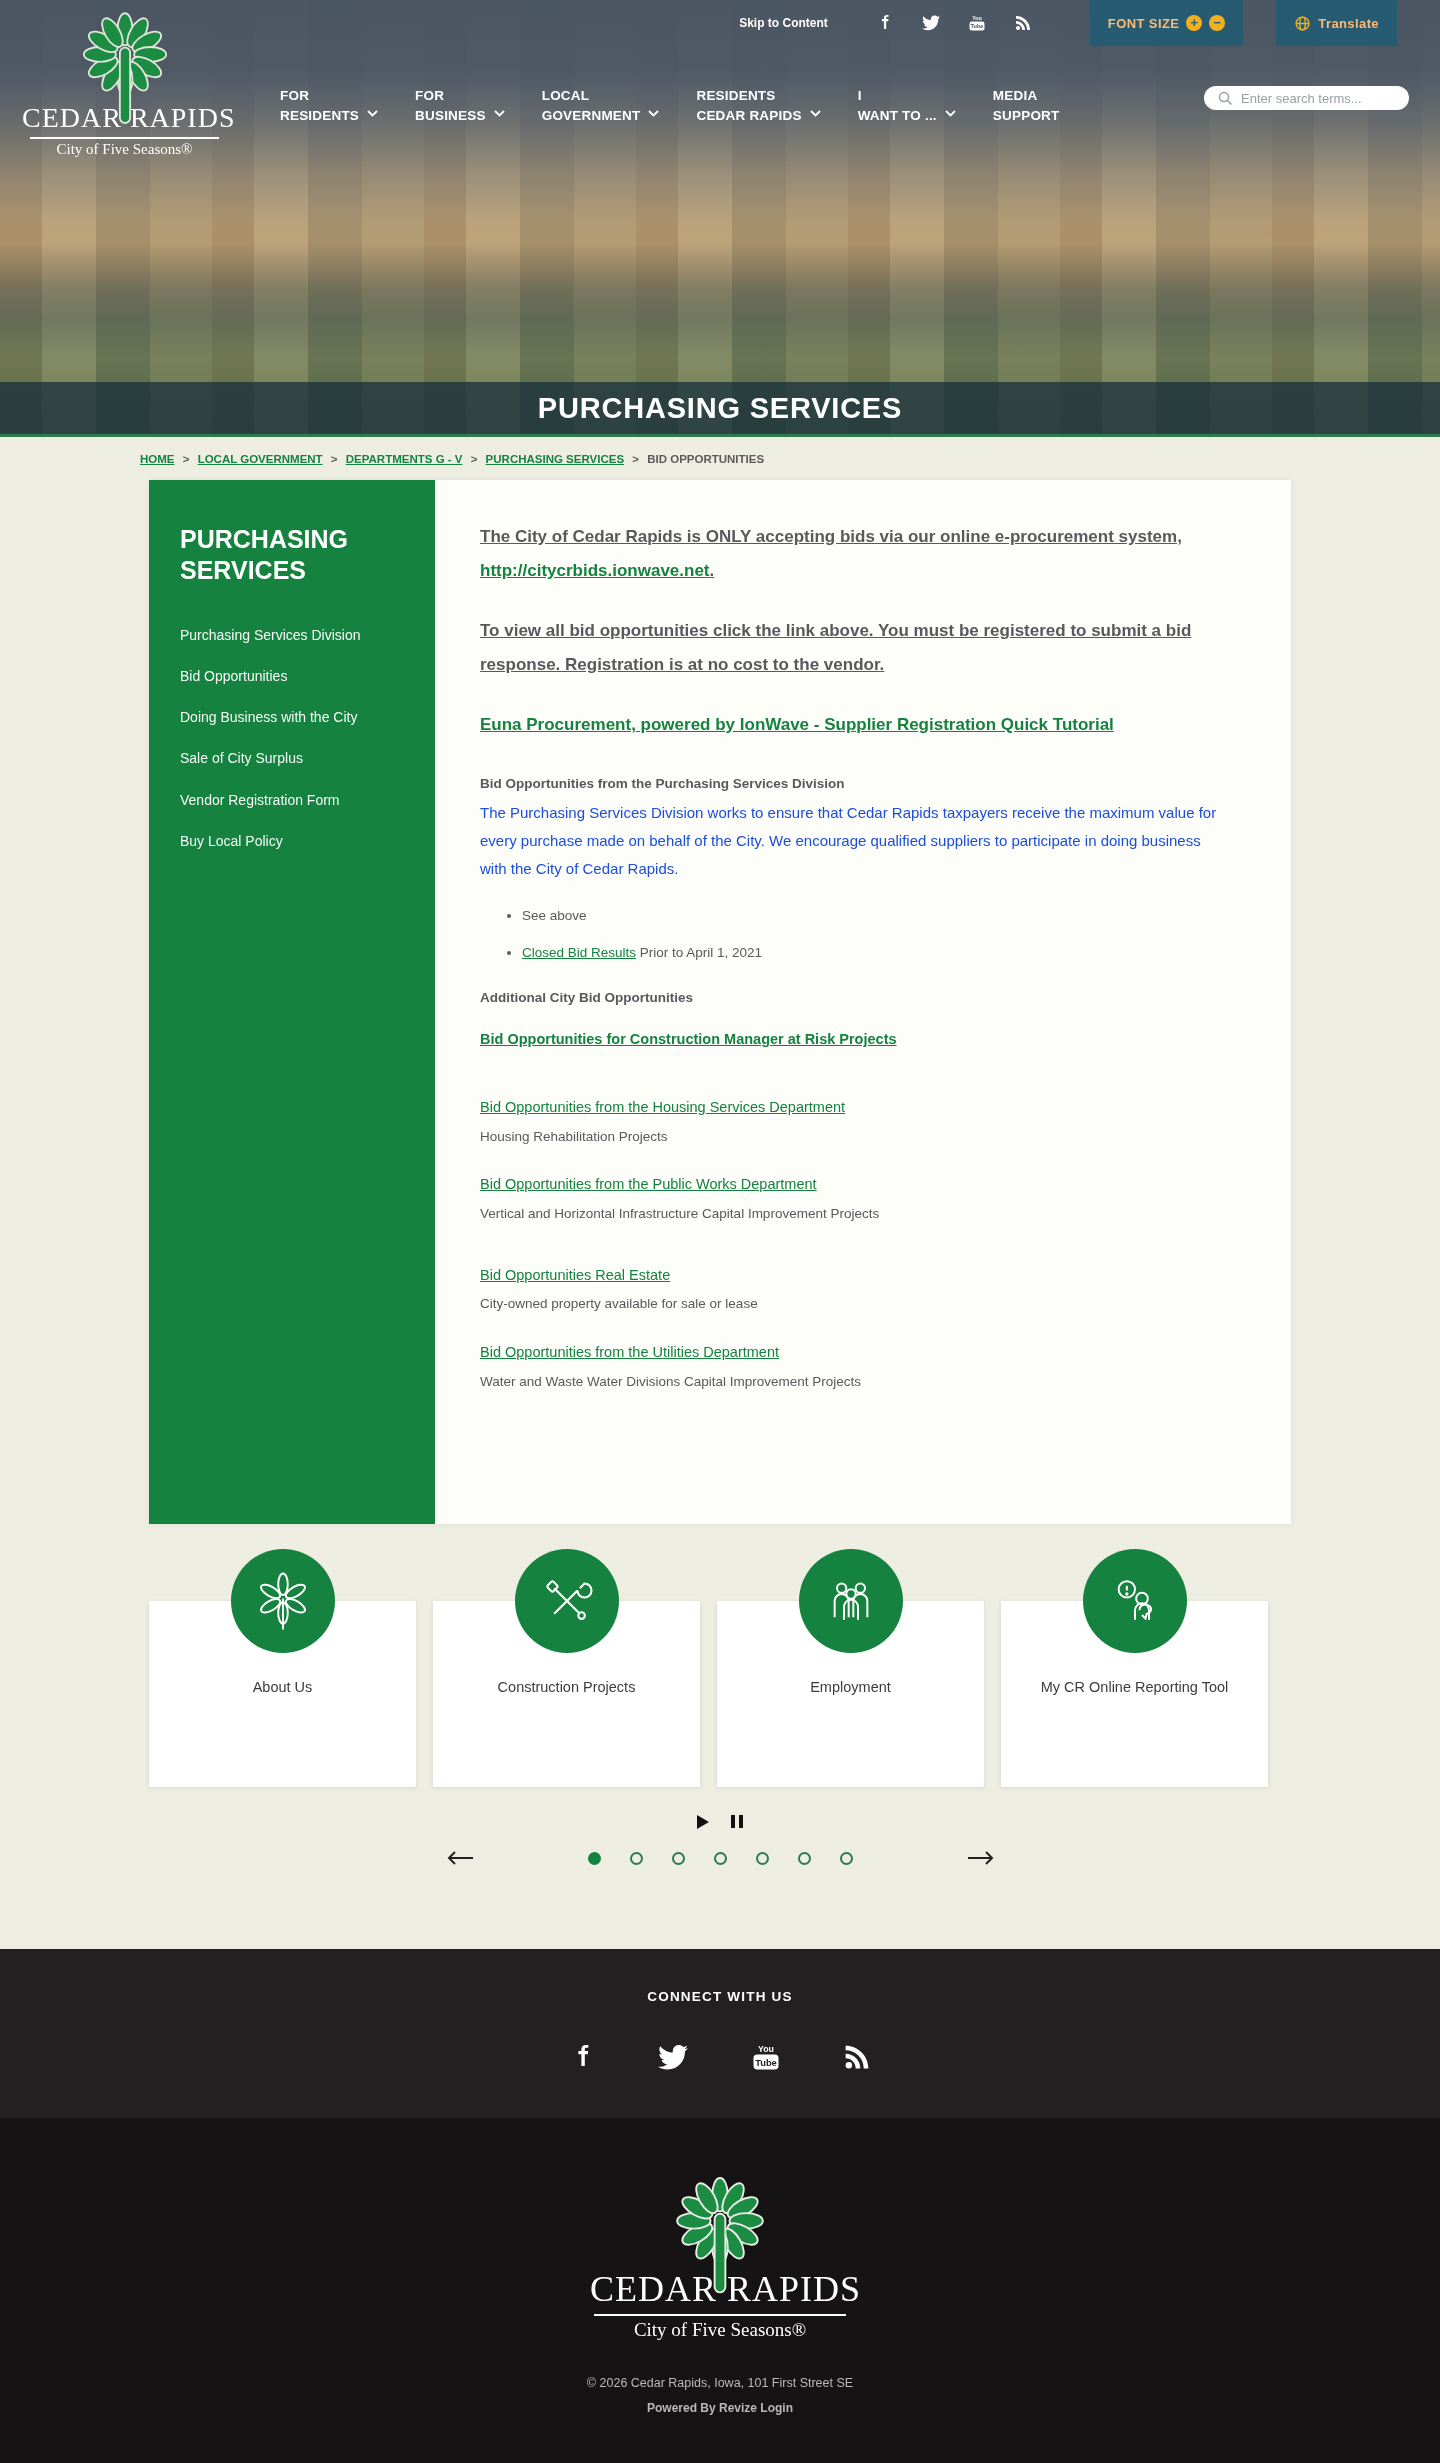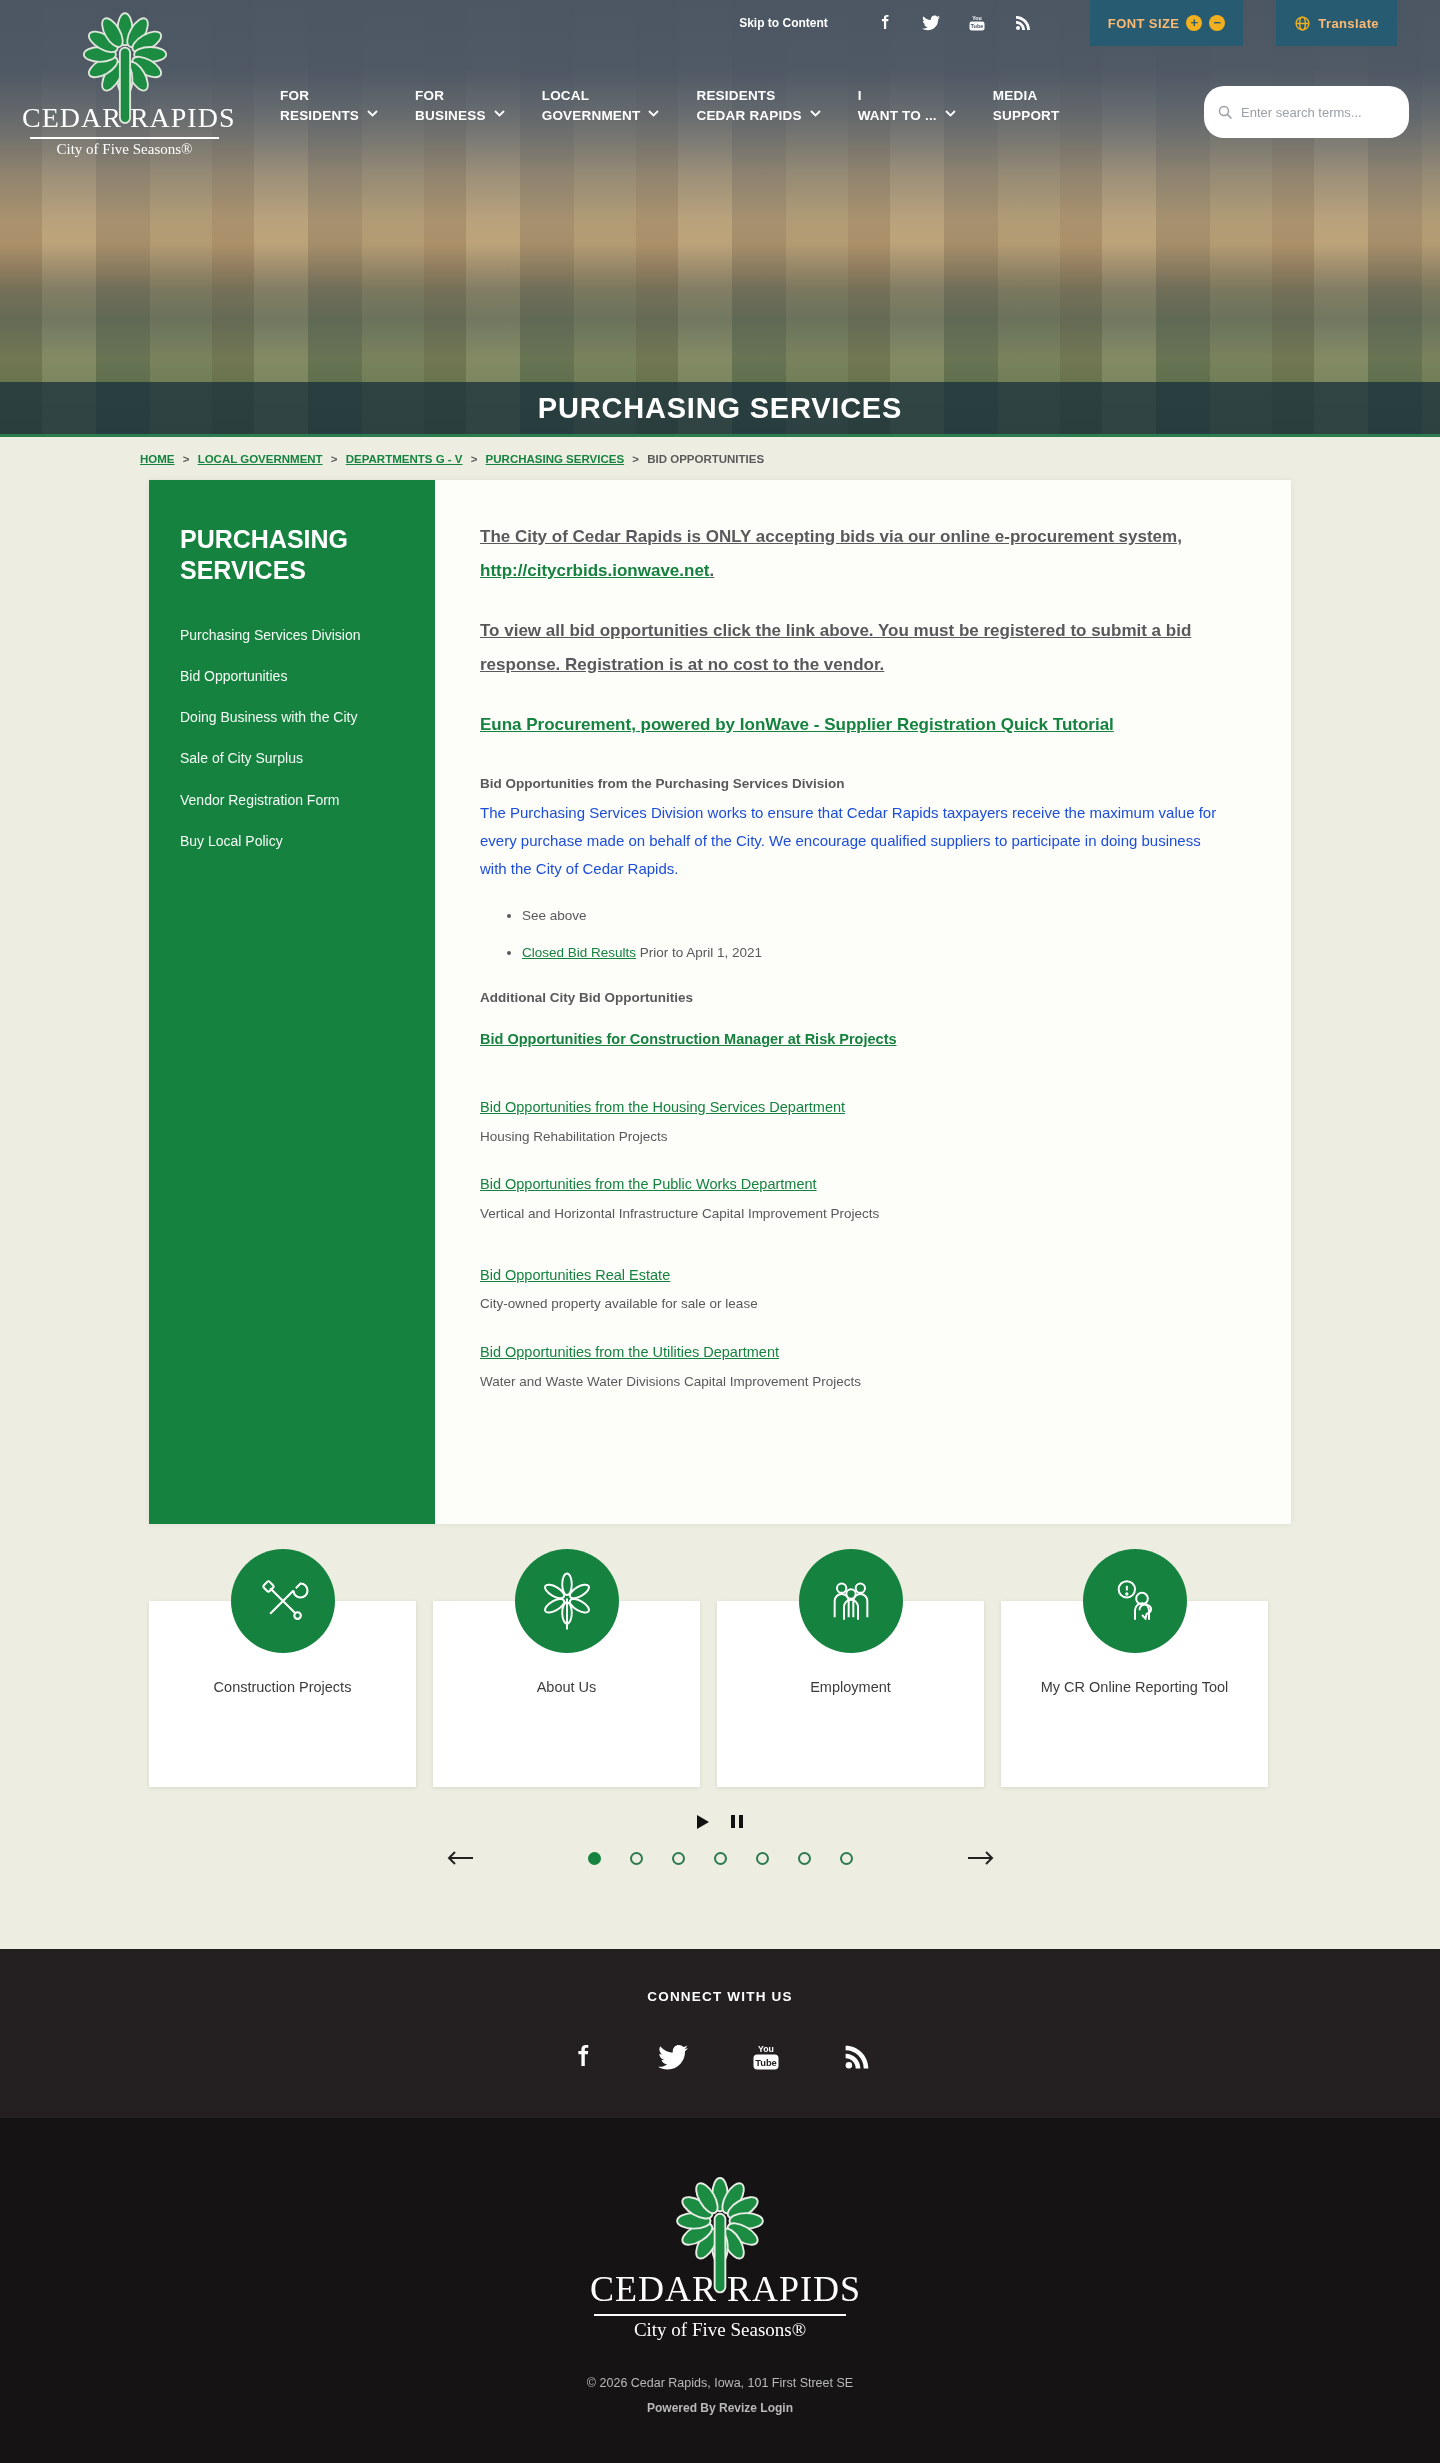--- a/index.html
+++ b/index.html
@@ -42,21 +42,21 @@
   .logo .lg-rule{ height:2px; background:#fff; margin:3px 8px 2px 8px; }
   .logo .lg-tag{ font-family:"Liberation Serif", serif; color:#fff; font-size:15px; }
   
   .nav{
     position:absolute; top:86px; left:280px; display:flex; gap:37px; z-index:5;
   }
   .nav-item{ display:flex; align-items:flex-end; gap:8px; cursor:pointer; }
   .nav-text{ color:#fff; font-weight:bold; font-size:13.5px; line-height:1.45; letter-spacing:.2px; }
   .nav-chevron{ margin-bottom:4px; }
   .search-pill{
-    position:absolute; top:86px; right:31px; width:205px; height:52px; background:#fff;
+    position:absolute; top:86px; right:31px; width:205px; height:24px; background:#fff;
     border-radius:20px; display:flex; align-items:center; padding:0 14px; z-index:5;
   }
   .search-pill input{
     border:none; outline:none; font-size:13px; color:#555; width:160px; margin-left:8px;
     font-family:"Liberation Sans", sans-serif; background:transparent;
   }
   .search-pill input::placeholder{ color:#9aa0a6; }
   
   .hero-band{
     position:absolute; left:0; right:0; bottom:0; height:55px;
@@ -335,43 +335,43 @@
     <div class="link-group">
       <a>Bid Opportunities from the Utilities Department</a>
       <div class="desc">Water and Waste Water Divisions Capital Improvement Projects</div>
     </div>
   </main>
 </div>
 
 <div class="cards">
   <div class="card">
     <div class="circle">
-      <svg width="56" height="56" viewBox="0 0 48 48" fill="none" stroke="#fff" stroke-width="1.8">
-        <line x1="13" y1="35" x2="33" y2="15"></line>
-        <path d="M33 15 a6 6 0 1 0 6 -6 l-4 4"></path>
-        <line x1="13" y1="13" x2="35" y2="35"></line>
-        <rect x="8" y="8" width="7" height="7" rx="1.5" transform="rotate(45 11.5 11.5)"></rect>
-        <circle cx="36.5" cy="36.5" r="2.8"></circle>
-      </svg>
-    </div>
-    <div class="clabel">Construction Projects</div>
-  </div>
-  <div class="card">
-    <div class="circle">
       <svg width="58" height="62" viewBox="-24 -24 48 52" fill="none" stroke="#fff" stroke-width="1.6">
         <ellipse cx="0" cy="-12" rx="4" ry="9"></ellipse>
         <ellipse cx="0" cy="-12" rx="4" ry="9" transform="rotate(60)"></ellipse>
         <ellipse cx="0" cy="-12" rx="4" ry="9" transform="rotate(120)"></ellipse>
         <ellipse cx="0" cy="-12" rx="4" ry="9" transform="rotate(180)"></ellipse>
         <ellipse cx="0" cy="-12" rx="4" ry="9" transform="rotate(240)"></ellipse>
         <ellipse cx="0" cy="-12" rx="4" ry="9" transform="rotate(300)"></ellipse>
         <line x1="0" y1="0" x2="0" y2="26"></line>
       </svg>
     </div>
     <div class="clabel">About Us</div>
+  </div>
+  <div class="card">
+    <div class="circle">
+      <svg width="56" height="56" viewBox="0 0 48 48" fill="none" stroke="#fff" stroke-width="1.8">
+        <line x1="13" y1="35" x2="33" y2="15"></line>
+        <path d="M33 15 a6 6 0 1 0 6 -6 l-4 4"></path>
+        <line x1="13" y1="13" x2="35" y2="35"></line>
+        <rect x="8" y="8" width="7" height="7" rx="1.5" transform="rotate(45 11.5 11.5)"></rect>
+        <circle cx="36.5" cy="36.5" r="2.8"></circle>
+      </svg>
+    </div>
+    <div class="clabel">Construction Projects</div>
   </div>
   <div class="card">
     <div class="circle">
       <svg width="56" height="56" viewBox="0 0 48 48" fill="none" stroke="#fff" stroke-width="1.7">
         <circle cx="16" cy="13" r="4"></circle>
         <circle cx="32" cy="13" r="4"></circle>
         <path d="M10 38 V24 a6 6 0 0 1 6-6 a6 6 0 0 1 6 6 v14"></path>
         <path d="M26 38 V24 a6 6 0 0 1 6-6 a6 6 0 0 1 6 6 v14"></path>
         <circle cx="24" cy="18" r="4"></circle>
         <path d="M18 40 V29 a6 6 0 0 1 12 0 v11"></path>

